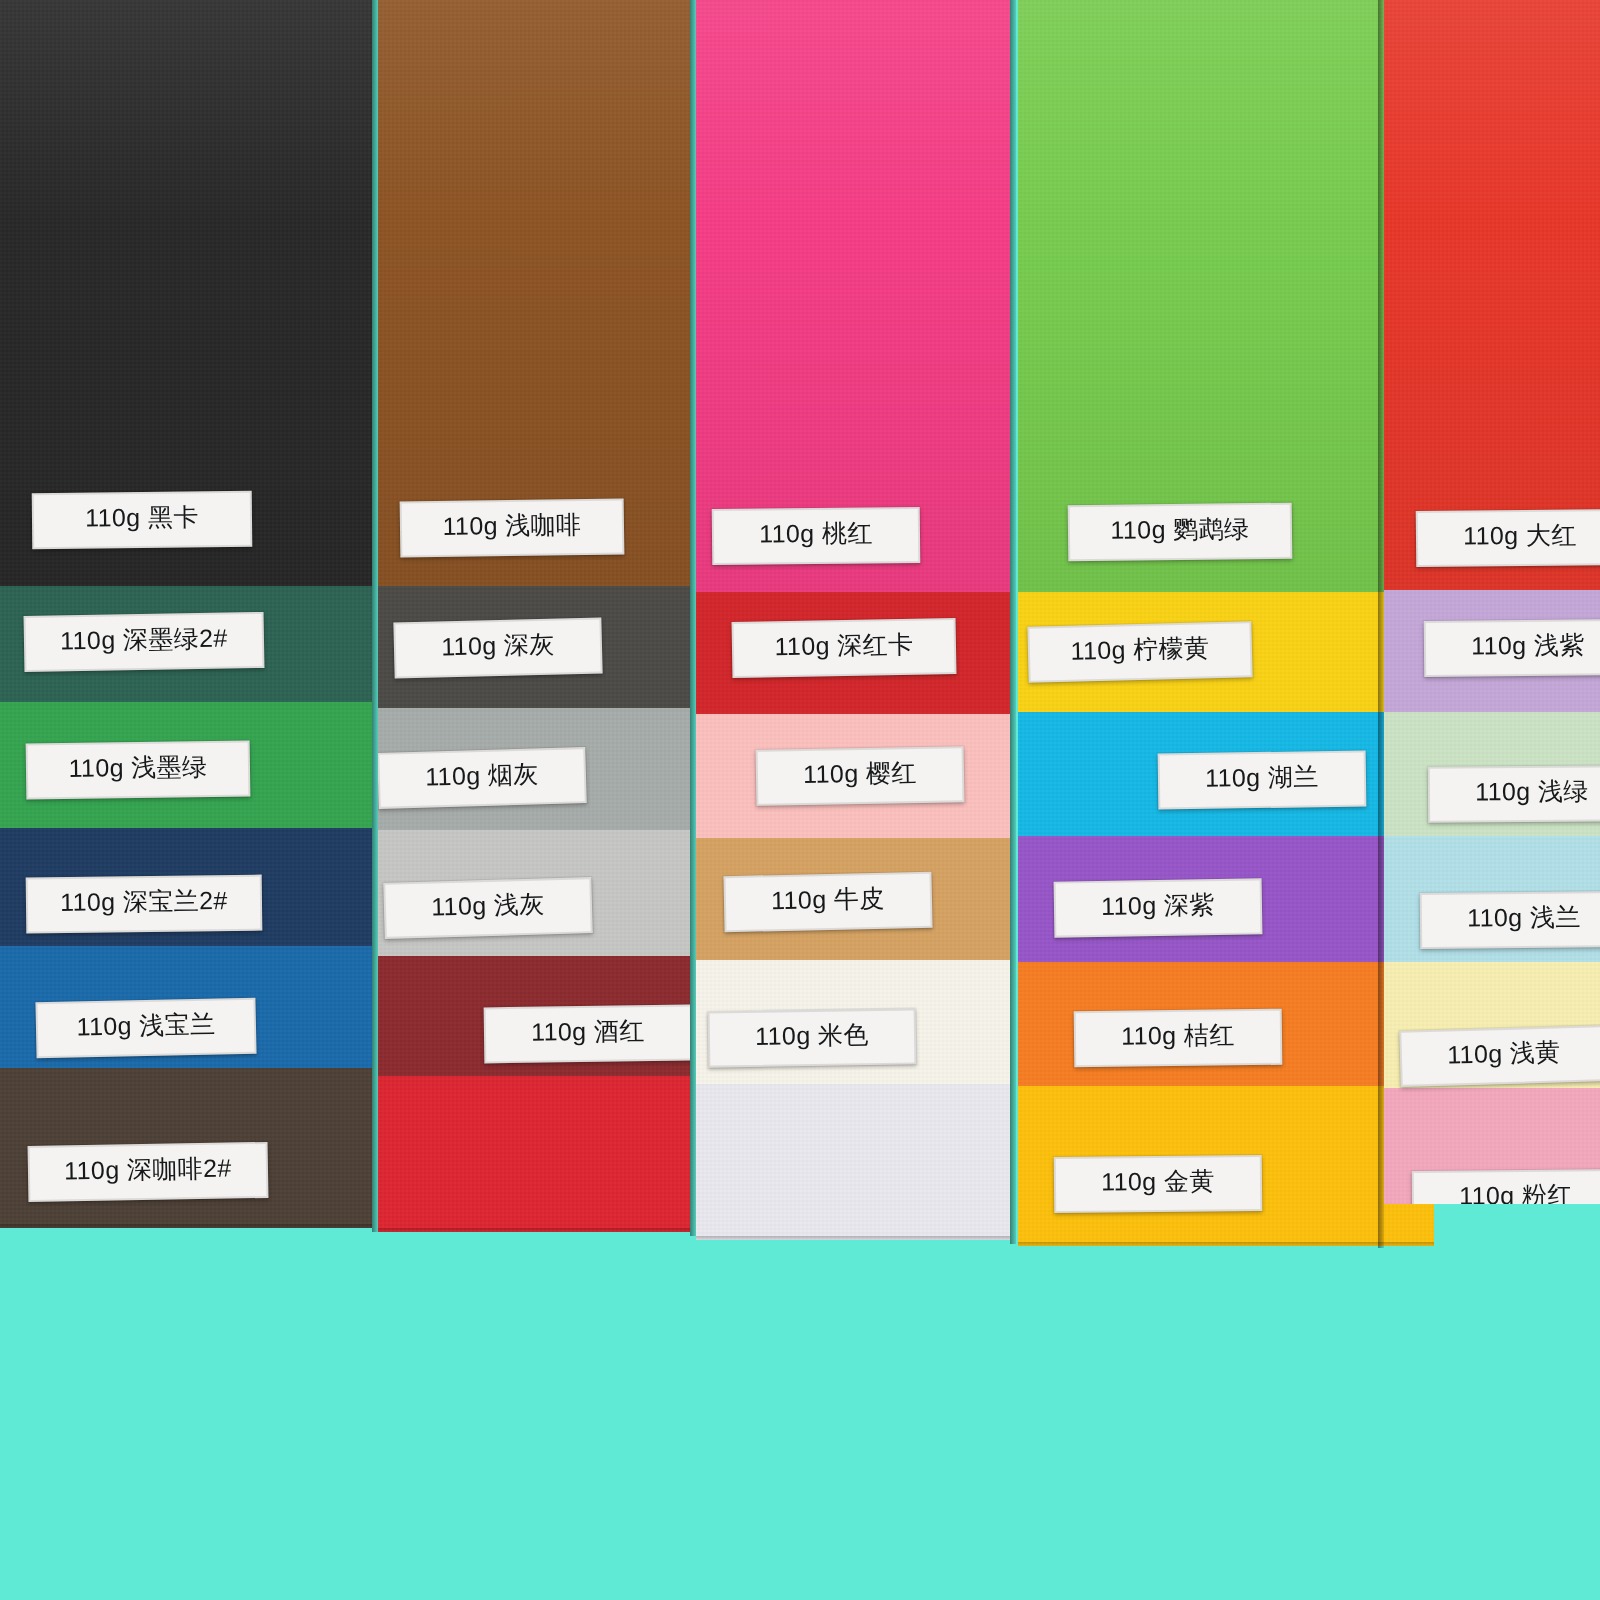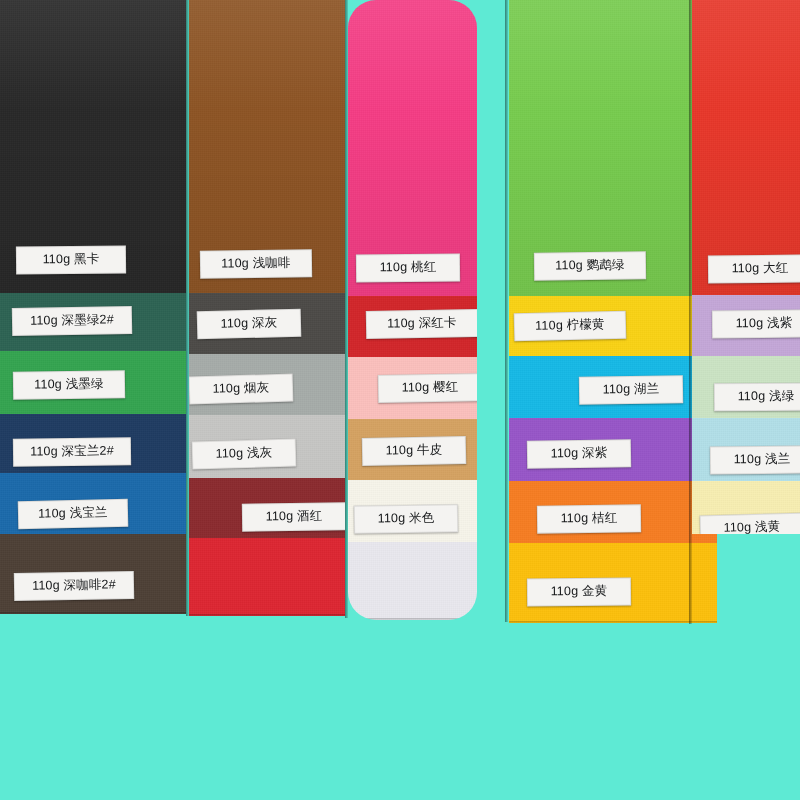--- a/index.html
+++ b/index.html
@@ -156,21 +156,21 @@
         <div class="label" style="top: 440px; left: 3px; min-width: 84px; transform: rotate(-1.6deg);">
           <span class="txt">110g 浅灰</span>
         </div>
         <div class="swatch" style="top: 478px; height: 60px; background: rgb(139, 43, 47);"></div>
         <div class="label" style="top: 503px; left: 5px; min-width: 84px; transform: rotate(-0.8deg); margin-left: 48px;">
           <span class="txt">110g 酒红</span>
         </div>
         <div class="swatch" style="top: 538px; height: 78px; background: rgb(221, 38, 50);"></div>
         <div class="shadow-line" style="left: 0px; right: 0px; top: 614px;"></div>
       </div>
-      <div class="column" style="left: 348px; width: 129px; height: 620px; border-radius: 28px;">
+      <div class="column" style="left: 348px; width: 157px; height: 620px;">
         <div class="swatch tall" style="top: 0px; height: 296px; background: rgb(245, 61, 133);"></div>
         <div class="label" style="top: 254px; left: 8px; min-width: 84px; transform: rotate(-0.6deg);">
           <span class="txt">110g 桃红</span>
         </div>
         <div class="swatch" style="top: 296px; height: 61px; background: rgb(210, 38, 42);"></div>
         <div class="label" style="top: 310px; left: 18px; min-width: 92px; transform: rotate(-1deg);">
           <span class="txt">110g 深红卡</span>
         </div>
         <div class="swatch" style="top: 357px; height: 62px; background: rgb(251, 192, 189);"></div>
         <div class="label" style="top: 374px; left: 30px; min-width: 84px; transform: rotate(-1deg);">
@@ -207,21 +207,21 @@
         <div class="swatch" style="top: 481px; height: 62px; background: rgb(246, 125, 34);"></div>
         <div class="label" style="top: 505px; left: 28px; min-width: 84px; transform: rotate(-0.7deg); justify-content: center;">
           <span class="txt">110g 桔红</span>
         </div>
         <div class="swatch" style="top: 543px; height: 80px; background: rgb(252, 192, 12);"></div>
         <div class="label" style="top: 578px; left: 18px; min-width: 84px; transform: rotate(-0.6deg);">
           <span class="txt">110g 金黄</span>
         </div>
         <div class="shadow-line" style="left: 0px; right: 0px; top: 621px;"></div>
       </div>
-      <div class="column" style="left: 692px; width: 108px; height: 534px;">
+      <div class="column" style="left: 692px; width: 108px; height: 602px;">
         <div class="swatch tall" style="top: 0px; height: 295px; background: rgb(232, 55, 42);"></div>
         <div class="label" style="top: 255px; left: 16px; min-width: 84px; transform: rotate(-0.6deg);">
           <span class="txt">110g 大红</span>
         </div>
         <div class="swatch" style="top: 295px; height: 61px; background: rgb(196, 167, 216);"></div>
         <div class="label" style="top: 310px; left: 20px; min-width: 84px; transform: rotate(-0.6deg);">
           <span class="txt">110g 浅紫</span>
         </div>
         <div class="swatch" style="top: 356px; height: 62px; background: rgb(203, 228, 196);"></div>
         <div class="label" style="top: 383px; left: 22px; min-width: 84px; transform: rotate(-0.4deg);">

